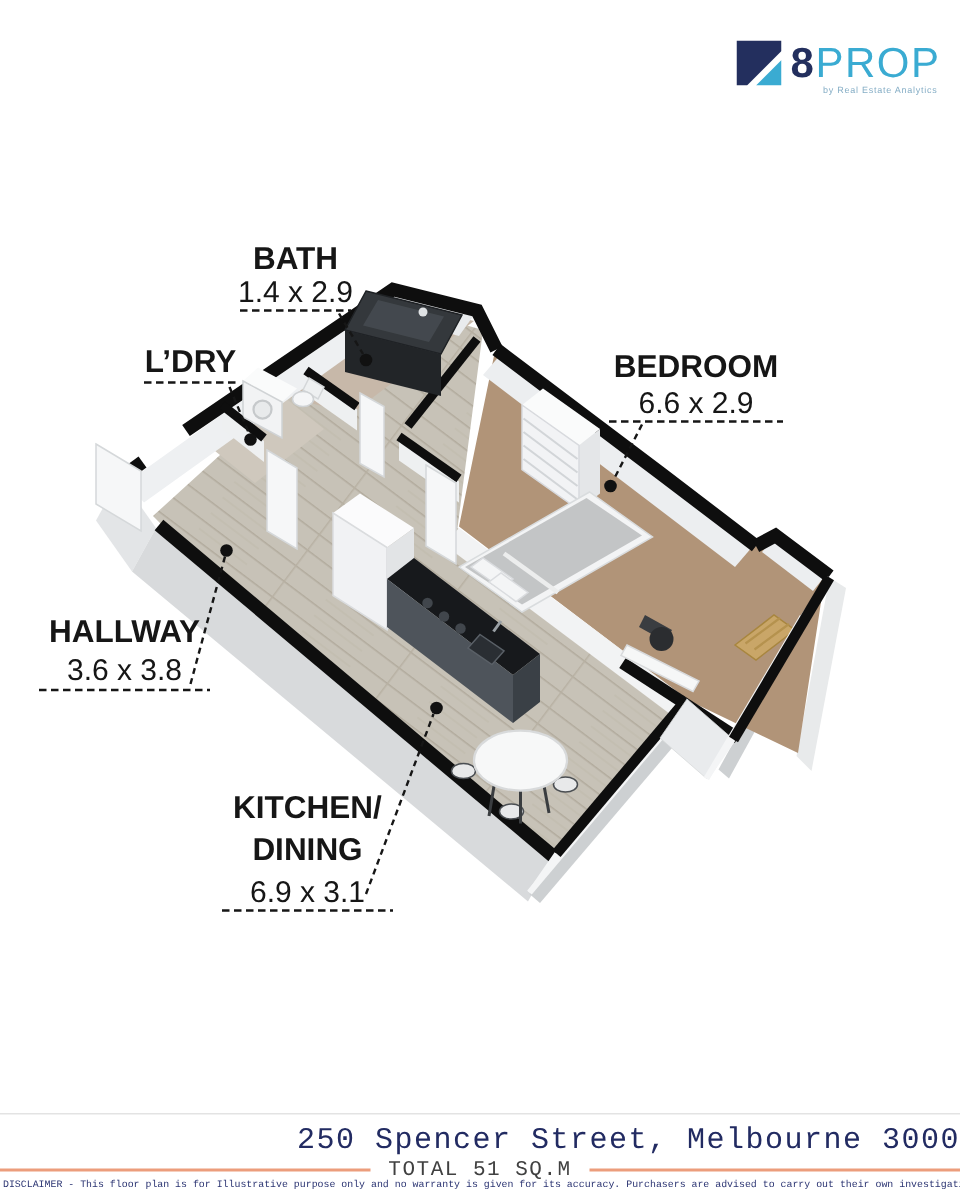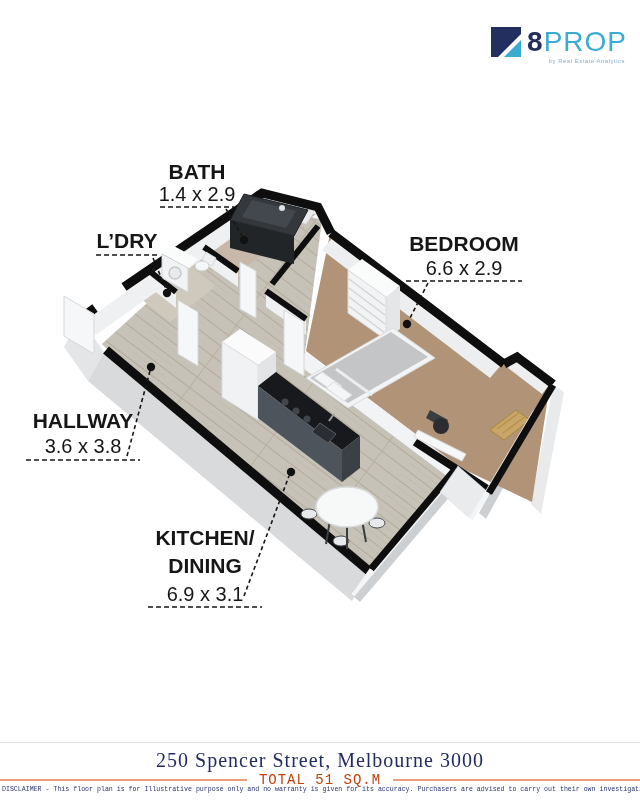--- a/index.html
+++ b/index.html
@@ -20,27 +20,27 @@
   
   .plan-svg{position:absolute;top:0;left:0;}
   text.room-name{font-family:"Liberation Sans",sans-serif;font-weight:700;font-size:21px;fill:#161616;}
   text.room-dims{font-family:"Liberation Sans",sans-serif;font-weight:400;font-size:20px;fill:#161616;}
   .leader{stroke:#161616;stroke-width:1.6;stroke-dasharray:4 3;fill:none;}
   .underl{stroke:#161616;stroke-width:1.6;stroke-dasharray:5 3;fill:none;}
   .dot{fill:#111;}
 
   
   .footer-divider{position:absolute;top:742px;left:0;width:640px;height:1px;background:#e3e3e3;}
-  .address{position:absolute;top:749px;left:0;width:640px;text-align:center;
-           font-family:Liberation Serif, serif;
+  .address{position:absolute;top:749px;left:0;width:640px;text-align:right;
+           font-family:Liberation Mono, monospace;
            font-size:20px;letter-spacing:1px;color:#222b62;}
   .total-row{position:absolute;top:772px;left:0;width:640px;display:flex;align-items:center;}
   .total-line{flex:1;height:2px;background:#ec9d7c;}
   .total-text{padding:0 12px;font-family:"Liberation Mono","DejaVu Sans Mono",monospace;
-              font-size:14px;letter-spacing:1px;color:#c2410c;white-space:nowrap;}
+              font-size:14px;letter-spacing:1px;color:#404040;white-space:nowrap;}
   .disclaimer{position:absolute;top:786px;left:2px;width:636px;text-align:center;
               font-family:"Liberation Mono","DejaVu Sans Mono",monospace;
               font-size:6.6px;color:#2b3472;white-space:nowrap;}
 </style>
 </head>
 <body>
 
 <div class="page">
 
   <div class="logo">

